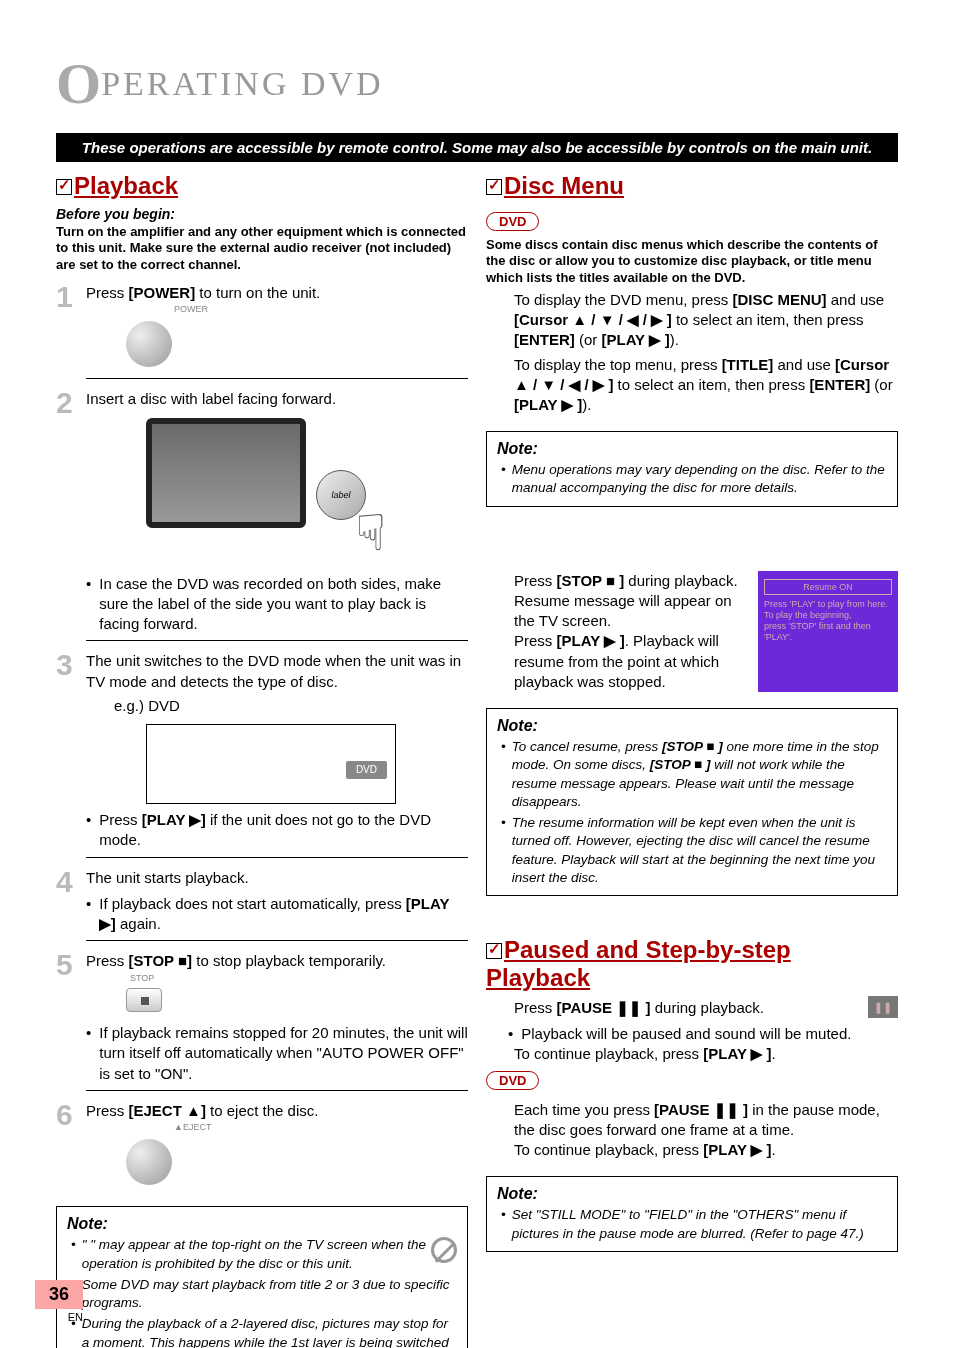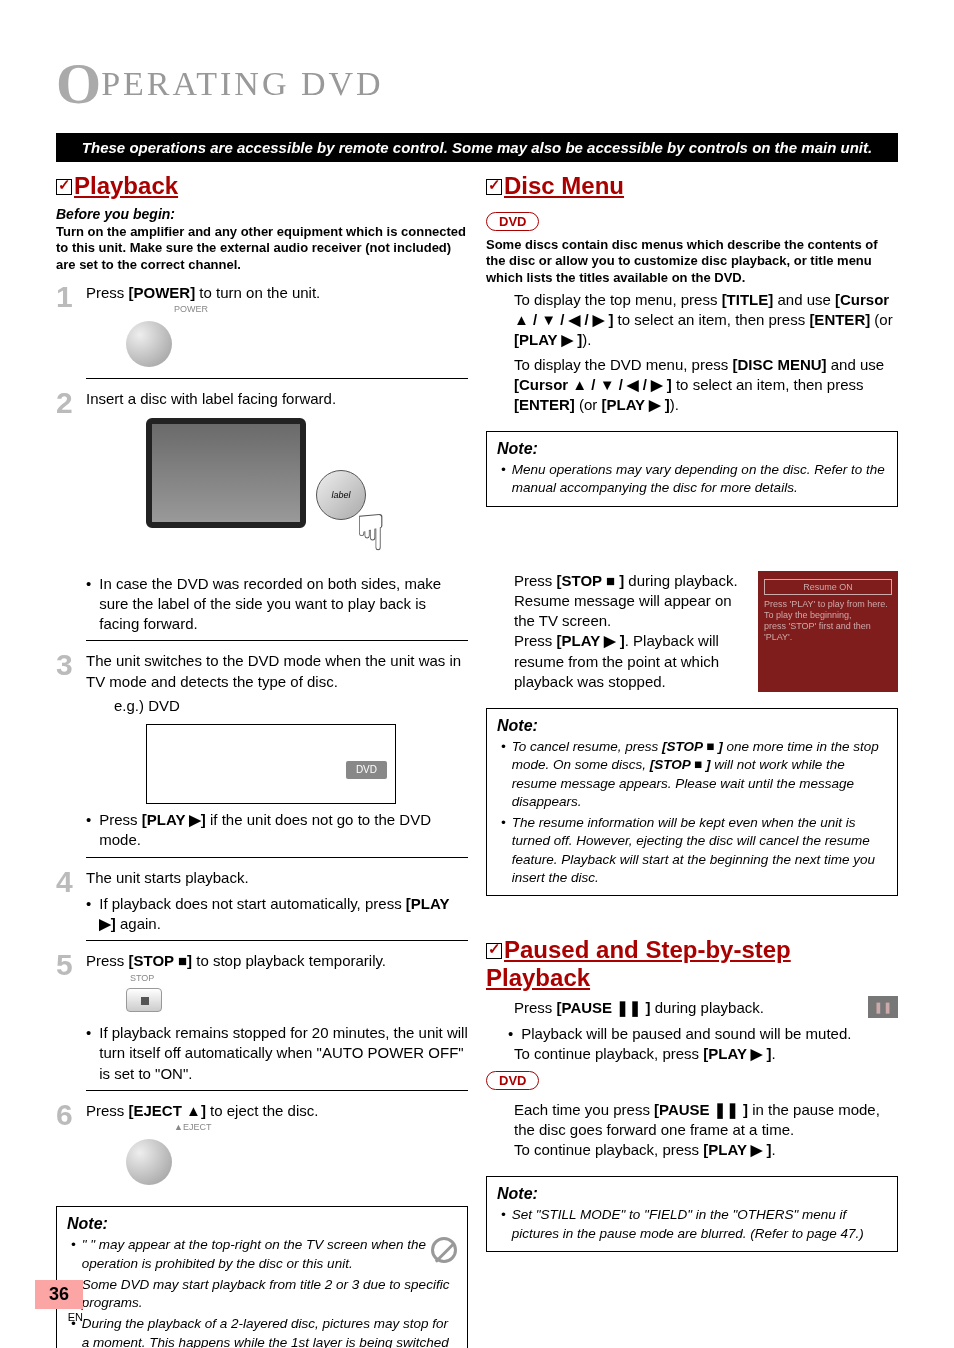--- a/index.html
+++ b/index.html
@@ -49,21 +49,21 @@
   .note-body li { display: flex; gap: 6px; margin-top: 3px; }
   .note-body li .b { flex-shrink: 0; }
 
   .dvd-tag { display:inline-block; border:1.5px solid #a00; border-radius: 12px; padding: 1px 12px; color:#a00; font-weight:bold; font-size: 13px; margin: 6px 0; }
 
   .para { font-size: 15px; line-height: 1.35; margin-top: 4px; }
   .indent { margin-left: 28px; }
 
   .resume-block { display:flex; gap:12px; }
   .resume-text { flex:1; }
-  .resume-osd { width:140px; flex-shrink:0; background:#7f1d1d; color:#caa; font-size:9px; padding:8px 6px; margin-top:4px; line-height:1.2;}
+  .resume-osd { width:140px; flex-shrink:0; background:#6d28d9; color:#caa; font-size:9px; padding:8px 6px; margin-top:4px; line-height:1.2;}
   .resume-osd .osd-box { border:1px solid #caa; text-align:center; padding:2px 4px; margin-bottom:4px; font-size:9px;}
 
   .pause-osd { width:30px; height:22px; background:#777; color:#caa; display:inline-flex; align-items:center; justify-content:center; font-size:11px; float:right; margin-top:-2px;}
 
   .tv-illus { margin: 8px auto 0 60px; width: 260px; height: 150px; position: relative; }
   .tv-frame { width: 160px; height: 110px; border: 6px solid #222; border-radius: 6px; background: linear-gradient(#6a6a6a,#999); position: absolute; left: 0; top: 0; }
   .hand { position:absolute; right:20px; bottom:0; font-size:50px; color:#555; }
   .dvd-screen { margin: 8px 0 0 60px; width: 250px; height: 80px; border:1px solid #000; position:relative;}
   .dvd-screen .tag { position:absolute; right:8px; top:36px; background:#888; color:#fff; font-size:10px; padding:2px 10px; border-radius:2px;}
 
@@ -198,24 +198,24 @@
     <div class="col">
 
       
       <div class="section-title">
         <span class="check-icon"></span><span>Disc Menu</span>
       </div>
       <div class="dvd-tag">DVD</div>
       <div class="intro-bold">Some discs contain disc menus which describe the contents of the disc or allow you to customize disc playback, or title menu which lists the titles available on the DVD.</div>
 
       <div class="para indent">
+        <span>To display the DVD menu, press </span><span class="btn-key">[DISC MENU]</span><span> and use </span><span class="btn-key">[Cursor ▲ / ▼ / ◀ / ▶ ]</span><span> to select an item, then press </span><span class="btn-key">[ENTER]</span><span> (or </span><span class="btn-key">[PLAY ▶ ]</span><span>).</span>
+      </div>
+      <div class="para indent">
         <span>To display the top menu, press </span><span class="btn-key">[TITLE]</span><span> and use </span><span class="btn-key">[Cursor ▲ / ▼ / ◀ / ▶ ]</span><span> to select an item, then press </span><span class="btn-key">[ENTER]</span><span> (or </span><span class="btn-key">[PLAY ▶ ]</span><span>).</span>
-      </div>
-      <div class="para indent">
-        <span>To display the DVD menu, press </span><span class="btn-key">[DISC MENU]</span><span> and use </span><span class="btn-key">[Cursor ▲ / ▼ / ◀ / ▶ ]</span><span> to select an item, then press </span><span class="btn-key">[ENTER]</span><span> (or </span><span class="btn-key">[PLAY ▶ ]</span><span>).</span>
       </div>
 
       <div class="note-box">
         <div class="note-title">Note:</div>
         <div class="note-body">
             <ul>
               <li>
                 <span class="b">•</span>
                 <span>Menu operations may vary depending on the disc. Refer to the manual accompanying the disc for more details.</span>
               </li>

